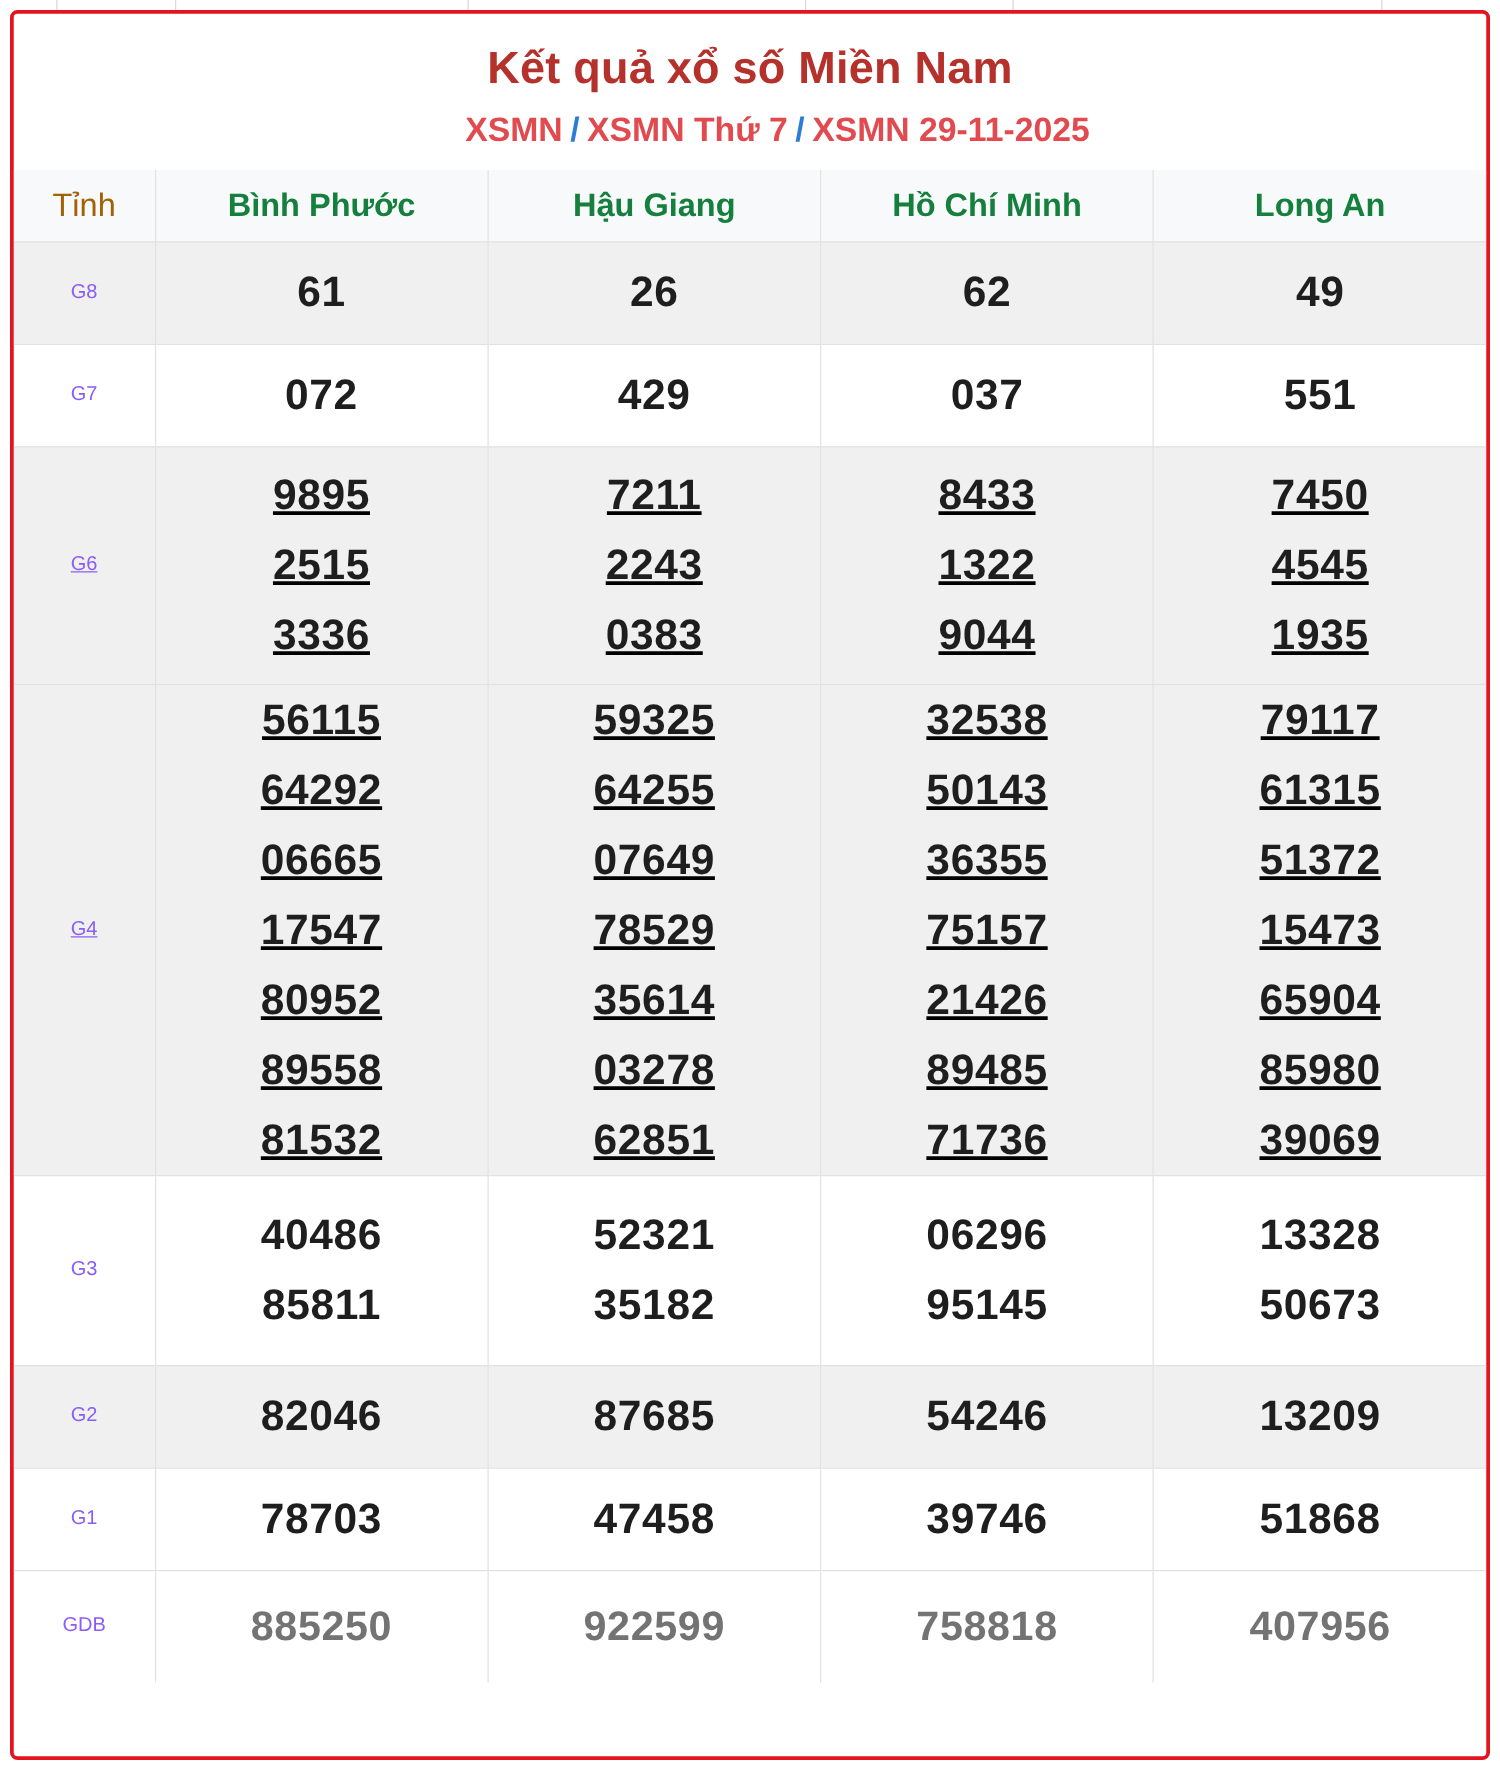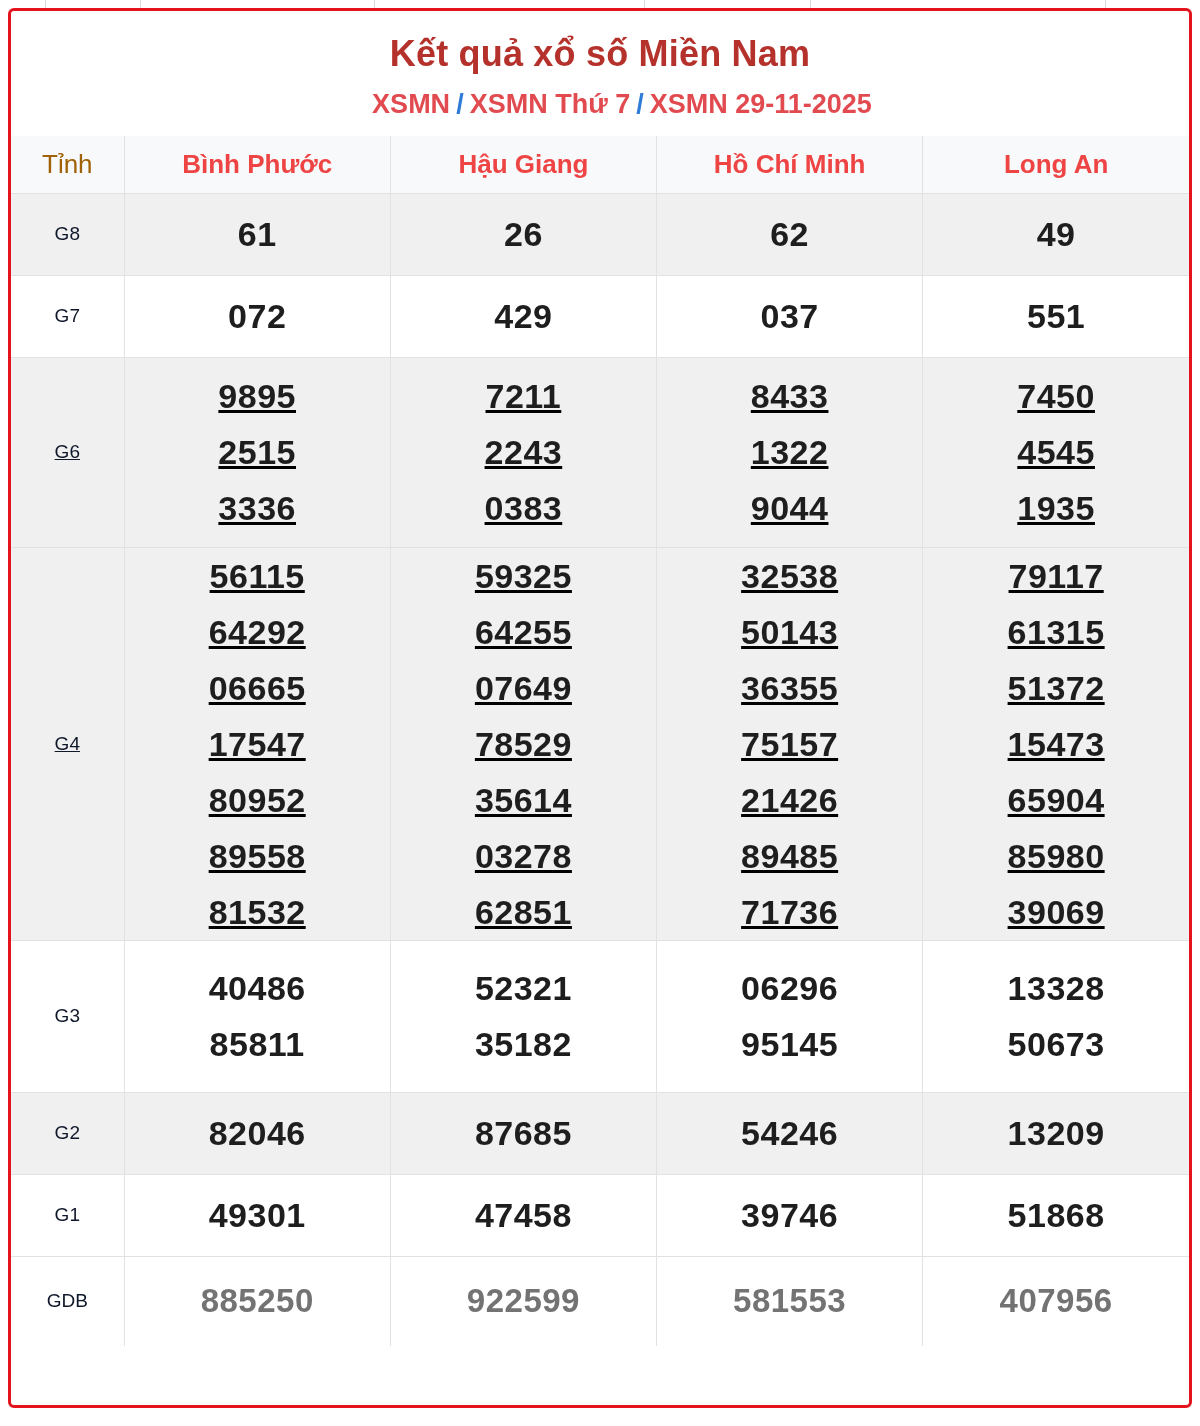--- a/index.html
+++ b/index.html
@@ -67,26 +67,26 @@
   th:last-child,  td:last-child  { border-right: none; }
   thead th { border-top: none; }
   tbody tr:last-child td { border-bottom: none; }
 
   thead th {
     height: 57px;
     background: #f8f9fa;
     font-size: 26px;
   }
   th.corner { color: #a16207; font-weight: normal; margin-left: 21px; }
-  th.prov   { color: #ef4444; font-weight: 600; cursor: pointer; }
+  th.prov   { color: #15803d; font-weight: 600; cursor: pointer; }
 
   td.plabel {
-    font-size: 19px;
+    font-size: 16px;
     font-weight: 500;
-    color: #0f172a;
+    color: #8b5cf6;
   }
   .num {
     font-size: 34px;
     font-weight: bold;
     color: #1e1e1e;
     line-height: 56px;
     letter-spacing: 0.5px;
   }
   tr.shaded td { background: #f0f0f0; }
   tr.h1 td { height: 82px; }
@@ -256,42 +256,42 @@
         <td>
             <div class="num">54246</div>
           </td>
         <td>
             <div class="num">13209</div>
           </td>
       </tr>
       <tr class="h1">
         <td class="plabel">G1</td>
         <td>
-            <div class="num">49301</div>
+            <div class="num">78703</div>
           </td>
         <td>
             <div class="num">47458</div>
           </td>
         <td>
             <div class="num">39746</div>
           </td>
         <td>
             <div class="num">51868</div>
           </td>
       </tr>
       <tr class="hdb">
         <td class="plabel">GDB</td>
         <td>
             <div class="num">885250</div>
           </td>
         <td>
             <div class="num">922599</div>
           </td>
         <td>
-            <div class="num">581553</div>
+            <div class="num">758818</div>
           </td>
         <td>
             <div class="num">407956</div>
           </td>
       </tr>
     </tbody>
   </table>
 </div>
 
 </body></html>

